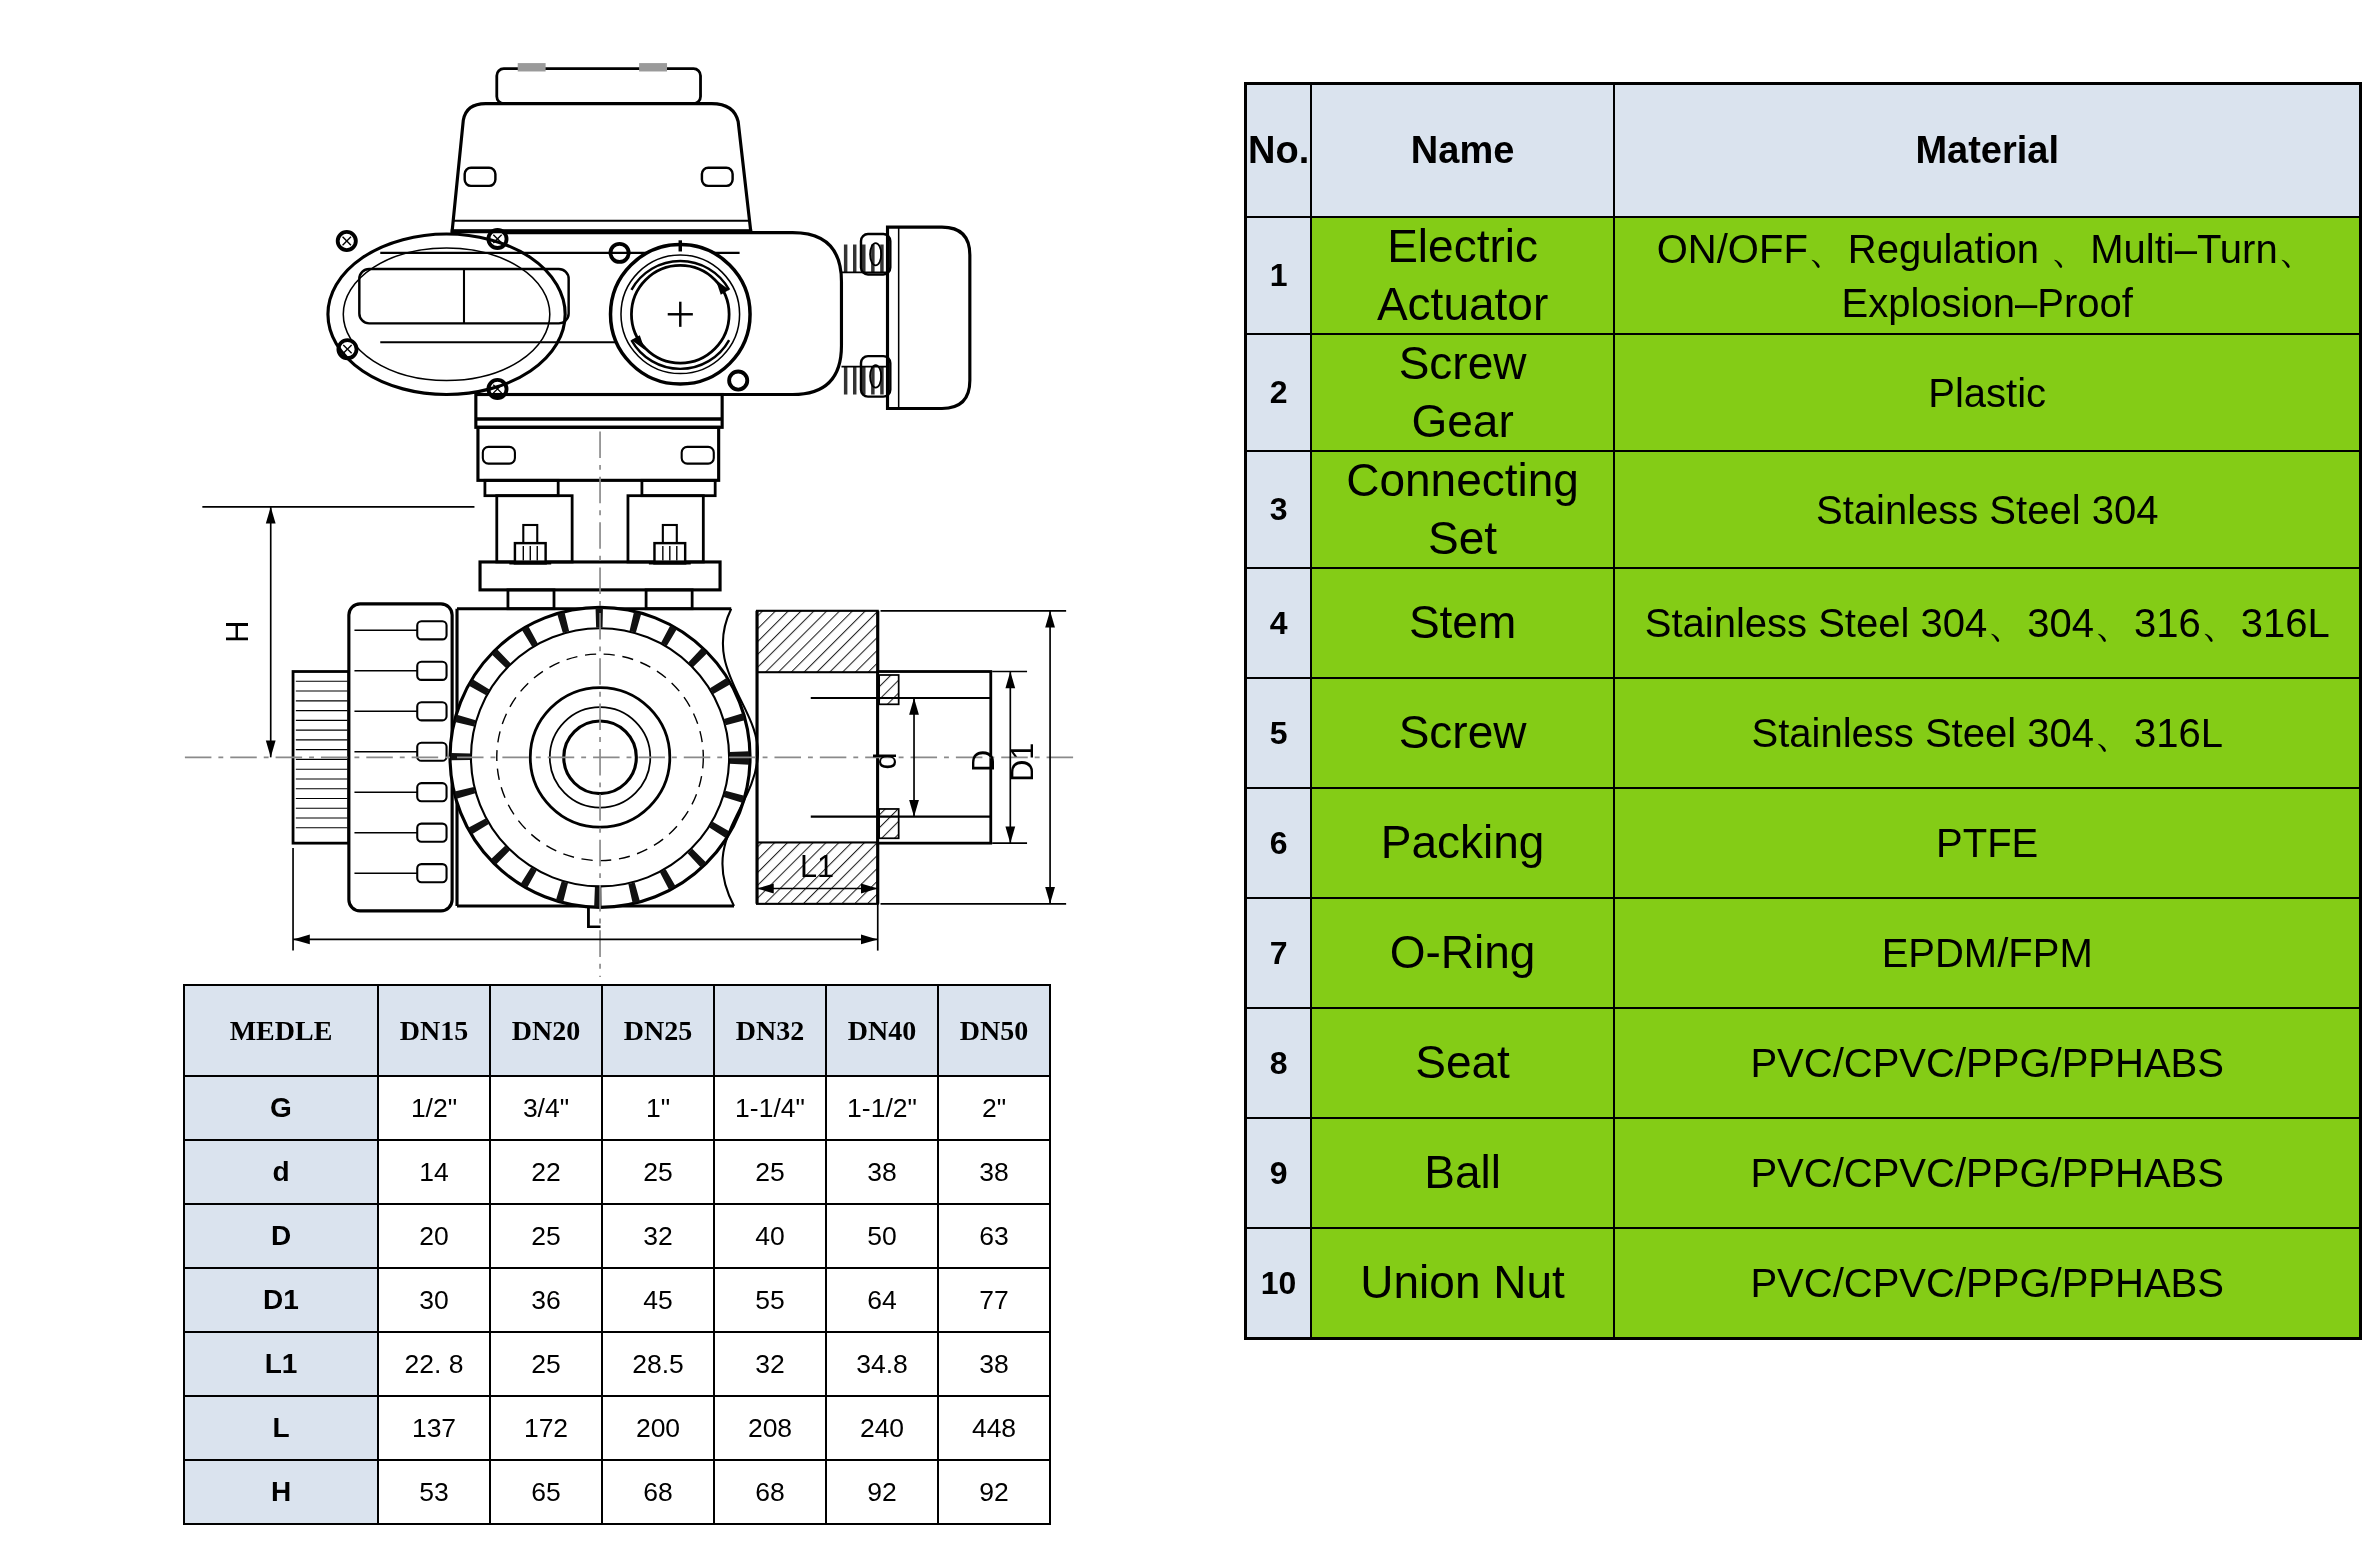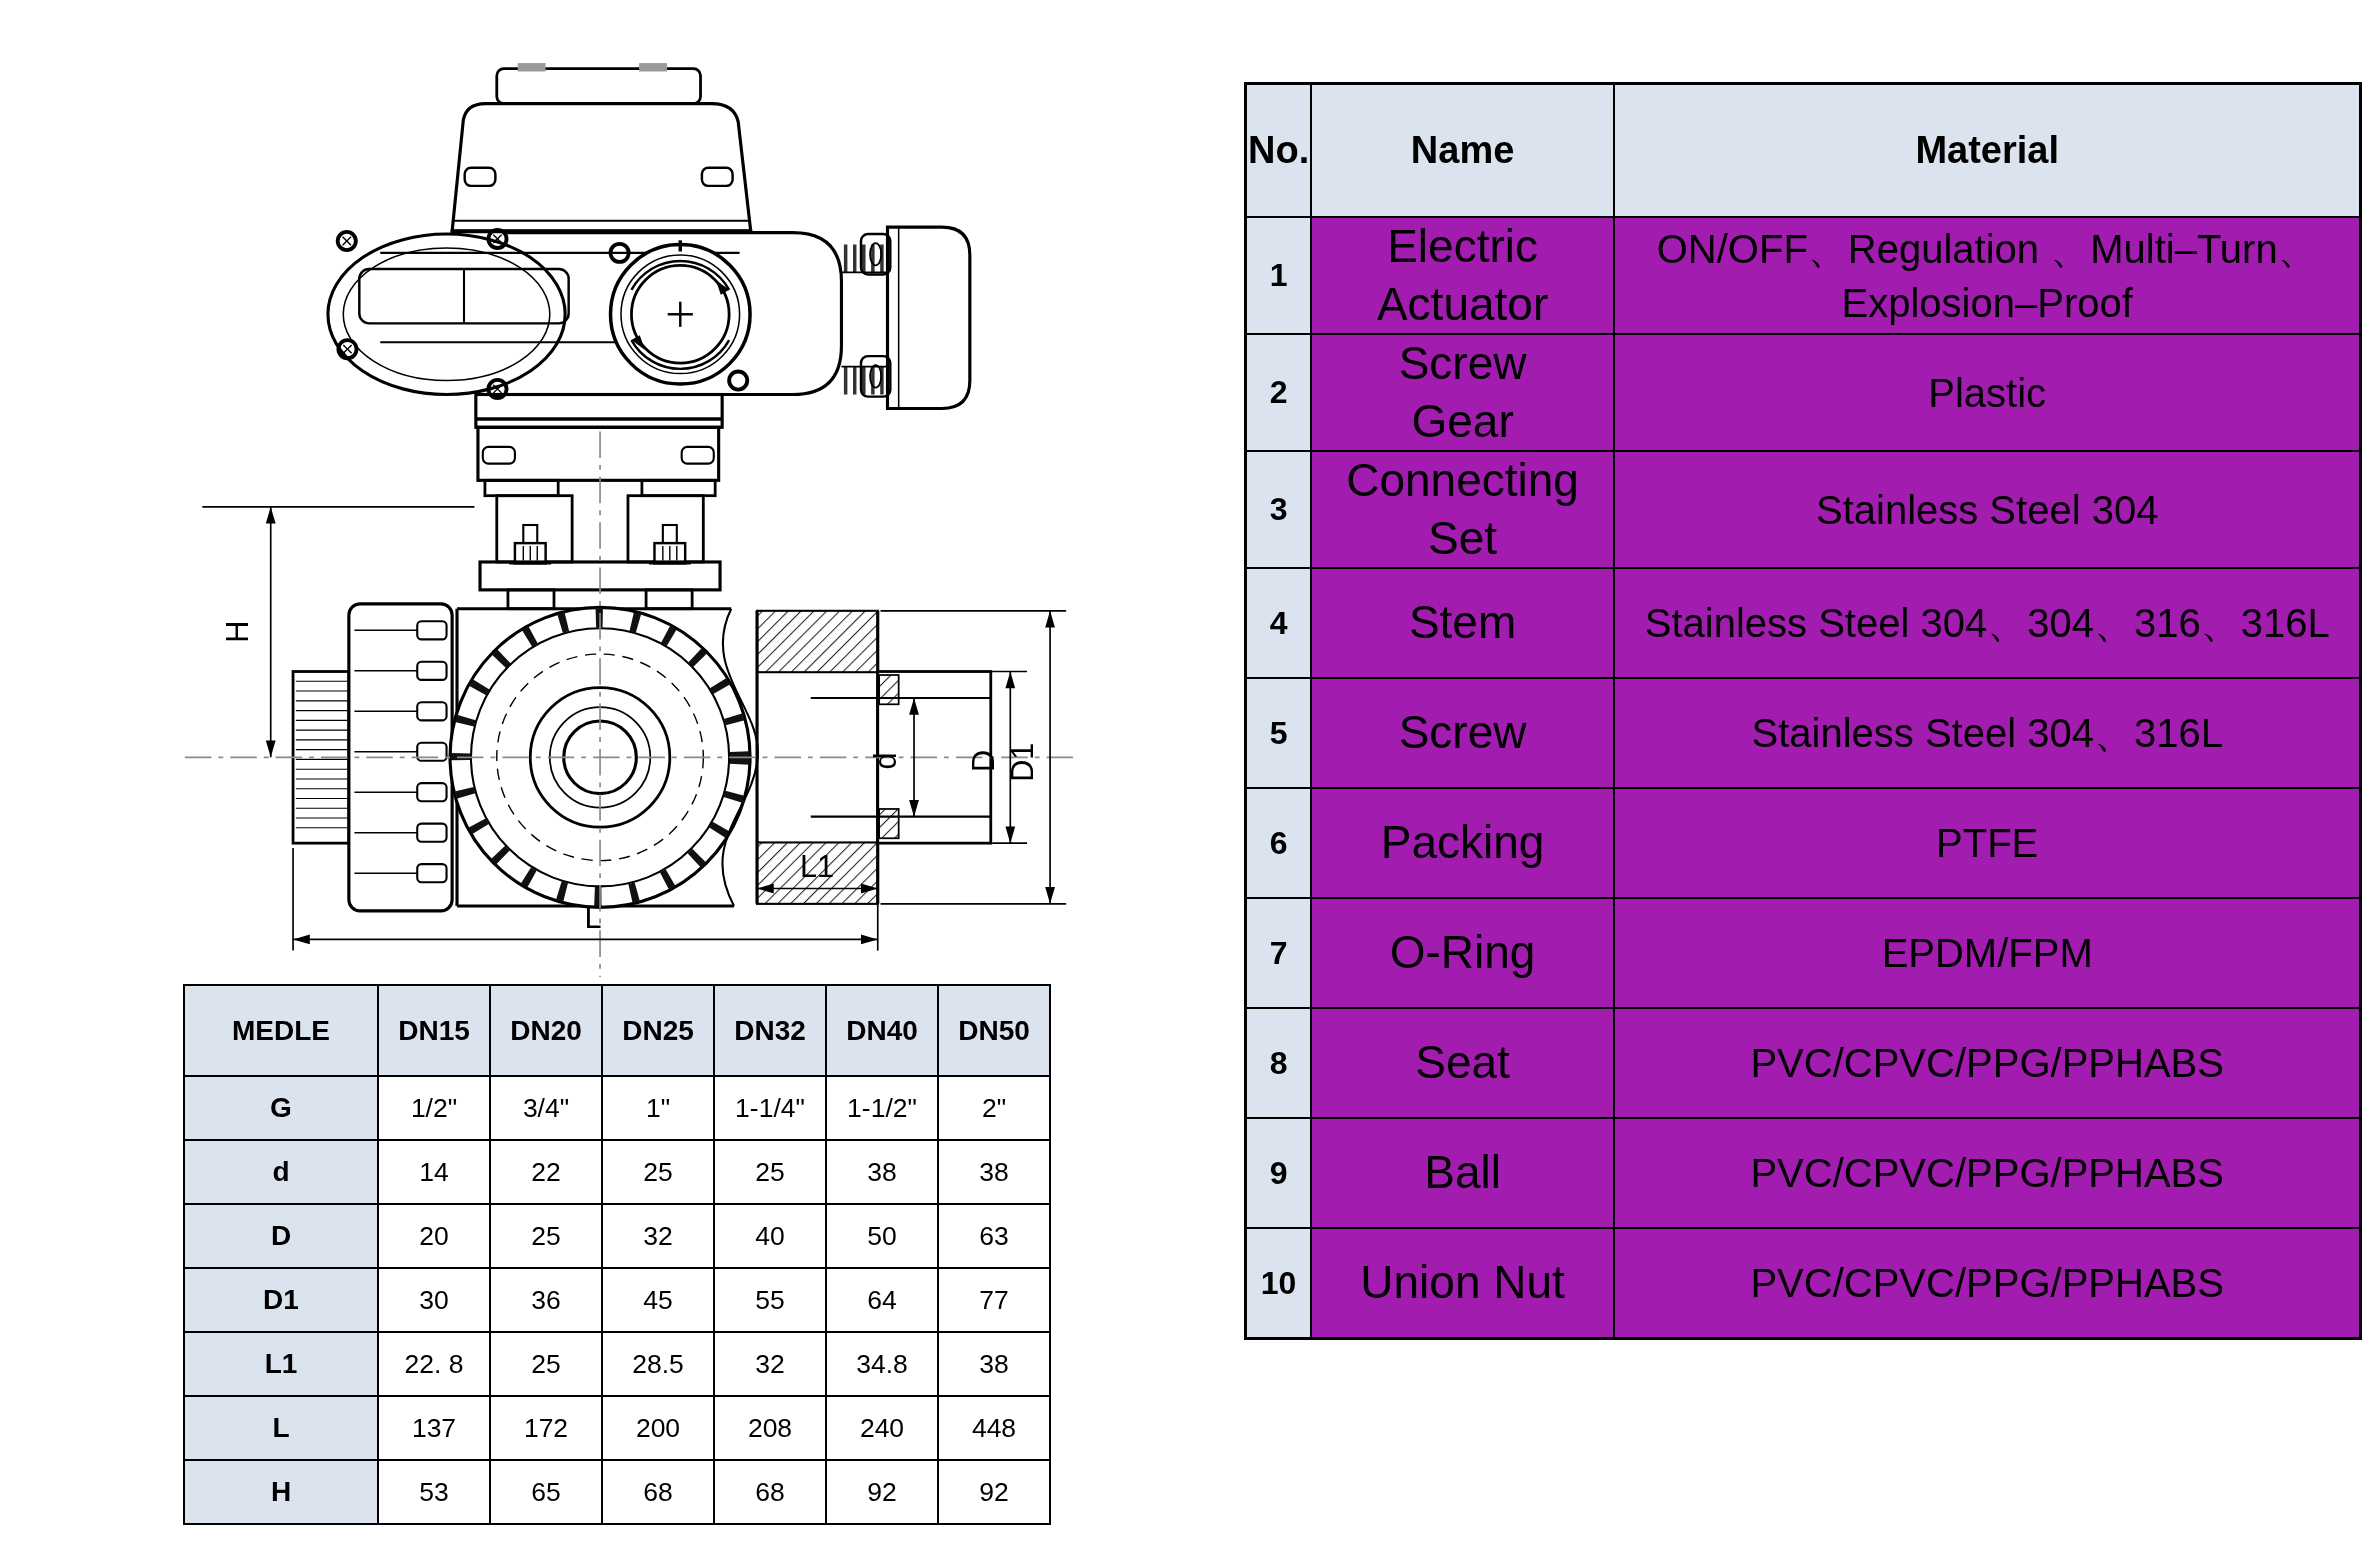--- a/index.html
+++ b/index.html
@@ -1,27 +1,27 @@
 <!DOCTYPE html>
 <html style="font-size:11px"><head>
 <meta charset="utf-8">
 <style>
   html,body{margin:0;padding:0;}
   body{
     width:2366px;height:1566px;background:#ffffff;position:relative;
     font-family:"Liberation Sans",sans-serif;color:#000;
   }
   #drawing{position:absolute;left:0;top:0;}
-  table{border-collapse:collapse;table-layout:fixed;position:absolute;background:#a21caf;}
+  table{border-collapse:collapse;table-layout:fixed;position:absolute;background:#84cc16;}
   th,td{text-align:center;vertical-align:middle;overflow:hidden;}
   .shade{background:#dae3ee;}
   
   .dims{left:183px;top:984px;border:2.8px solid #000;}
   .dims th,.dims td{border:2.1px solid #000;}
-  .dims thead th{height:87px;font-size:28px;font-weight:bold;}
+  .dims thead th{height:87px;font-size:28px;font-weight:bold;font-family:Liberation Serif, serif;}
   .dims tbody th{height:60px;font-size:28px;font-weight:bold;}
   .dims tbody td{height:60px;font-size:26.5px;background:#fff;}
   
   .mat{left:1244px;top:82px;border:3.5px solid #000;}
   .mat th,.mat td{border:2.1px solid #000;border-top-width:2.8px;border-bottom-width:2.8px;}
   .mat thead th{height:129px;font-size:38px;font-weight:bold;}
   .mat tbody td,.mat tbody th{height:106px;}
   .mat .no{font-size:32px;font-weight:bold;}
   .mat .nm{font-size:46px;padding:0 34px;line-height:1.25;}
   .mat .mt{font-size:40px;padding:0 14px;white-space:pre-line;line-height:1.35;}

